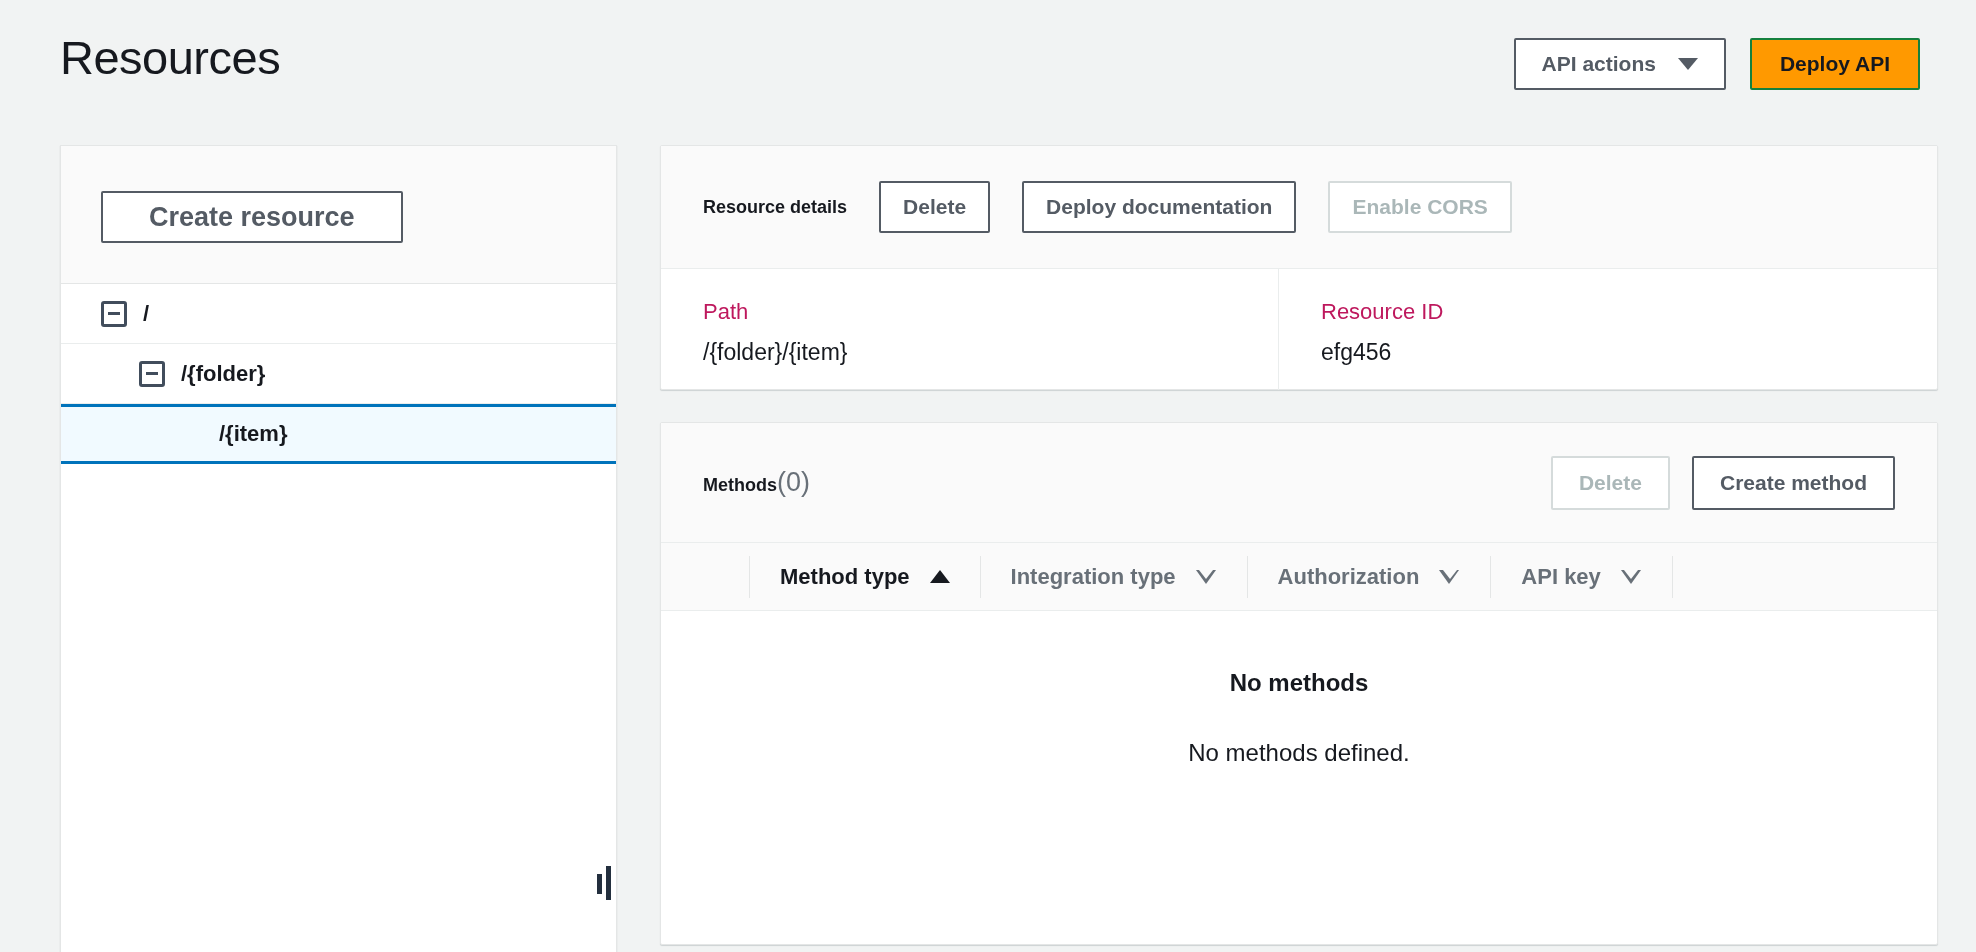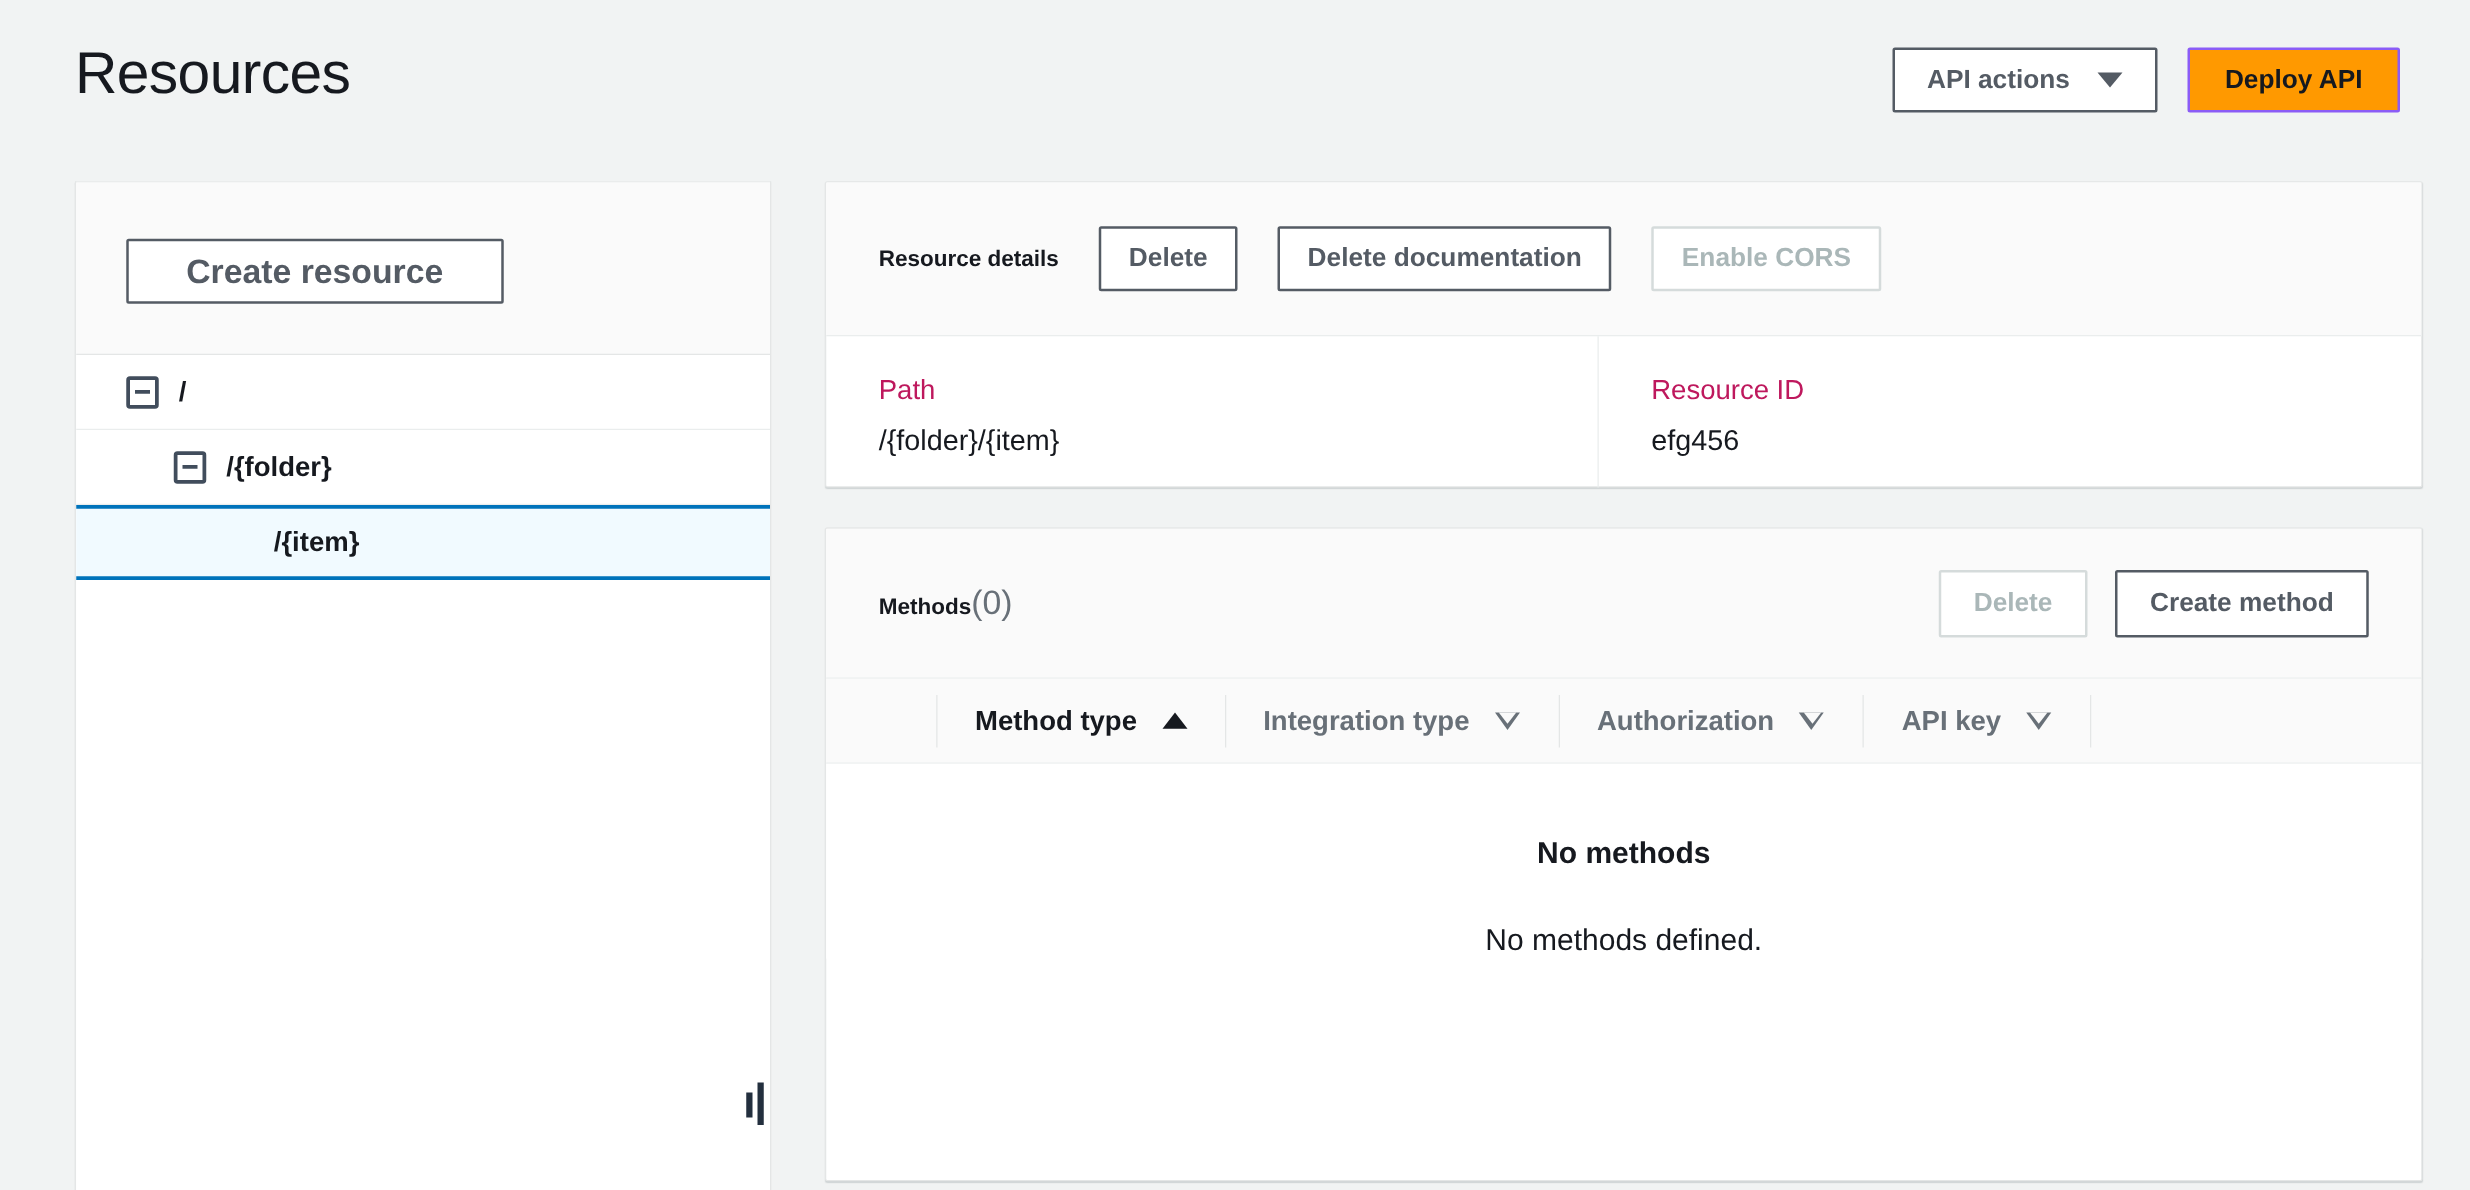--- a/index.html
+++ b/index.html
@@ -65,21 +65,21 @@
     cursor: pointer;
     padding: 0 22px;
   }
   .btn-disabled {
     border-color: #d5dbdb;
     color: #aab7b8;
     cursor: default;
   }
   .btn-primary {
     background: #ff9900;
-    border: 2px solid #8b5cf6;
+    border: 2px solid #15803d;
     color: #16191f;
     font-weight: bold;
   }
   .btn-api-actions {
     height: 52px;
     font-size: 21px;
     padding: 0 26px;
     gap: 22px;
   }
   .btn-deploy {
@@ -412,21 +412,21 @@
       </div>
     </div>
   </div>
 
   <div class="right-col">
 
     <div class="card card-details">
       <div class="card-header details-header">
         <div class="card-title">Resource details</div>
         <button class="btn btn-detail">Delete</button>
-        <button class="btn btn-detail">Delete documentation</button>
+        <button class="btn btn-detail">Deploy documentation</button>
         <button class="btn btn-detail btn-disabled">Enable CORS</button>
       </div>
       <div class="details-body">
         <div class="detail-field first">
           <div class="detail-label">Path</div>
           <div class="detail-value">/{folder}/{item}</div>
         </div>
         <div class="detail-field">
           <div class="detail-label">Resource ID</div>
           <div class="detail-value">efg456</div>

